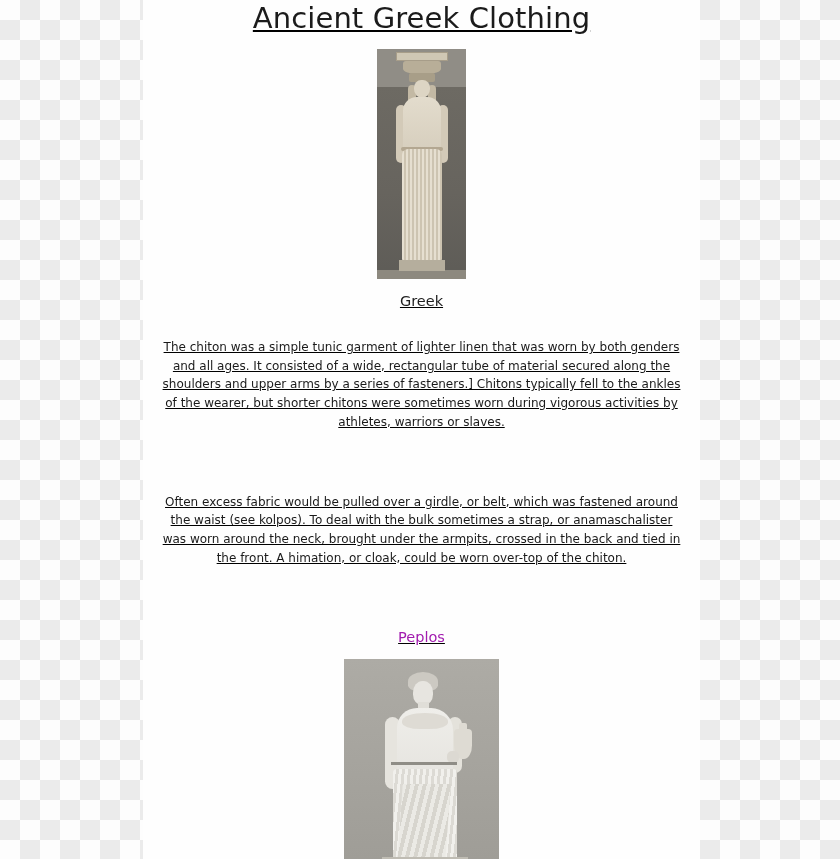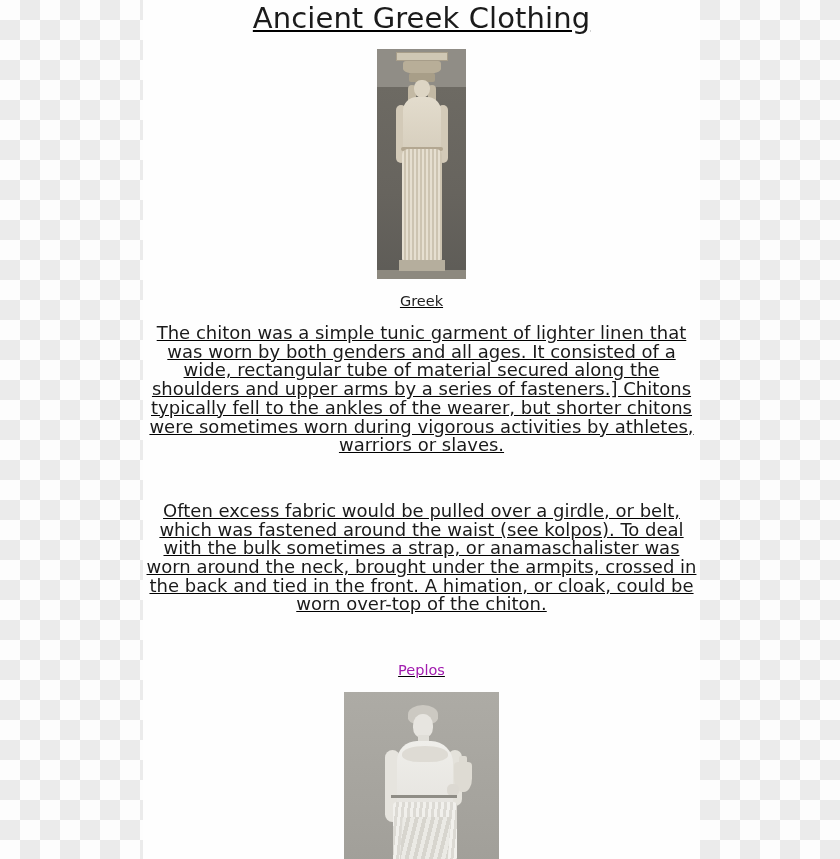--- a/index.html
+++ b/index.html
@@ -255,22 +255,22 @@
   
   .fig-caption {
     margin: 0;
     padding-top: 13px;
     font-size: 14.5px;
     line-height: 18px;
     color: #1f1f1f;
     text-align: center;
   }
   .body-para {
-    margin: 0;
-    font-size: 18px;
+    margin: 14px;
+    font-size: 12px;
     line-height: 18.7px;
     color: #1a1a1a;
     text-align: center;
     padding: 0 2px;
   }
   .para-chiton { padding-top: 14px; }
   .para-kolpos { padding-top: 47px; }
 
   .peplos-caption {
     margin: 0;

